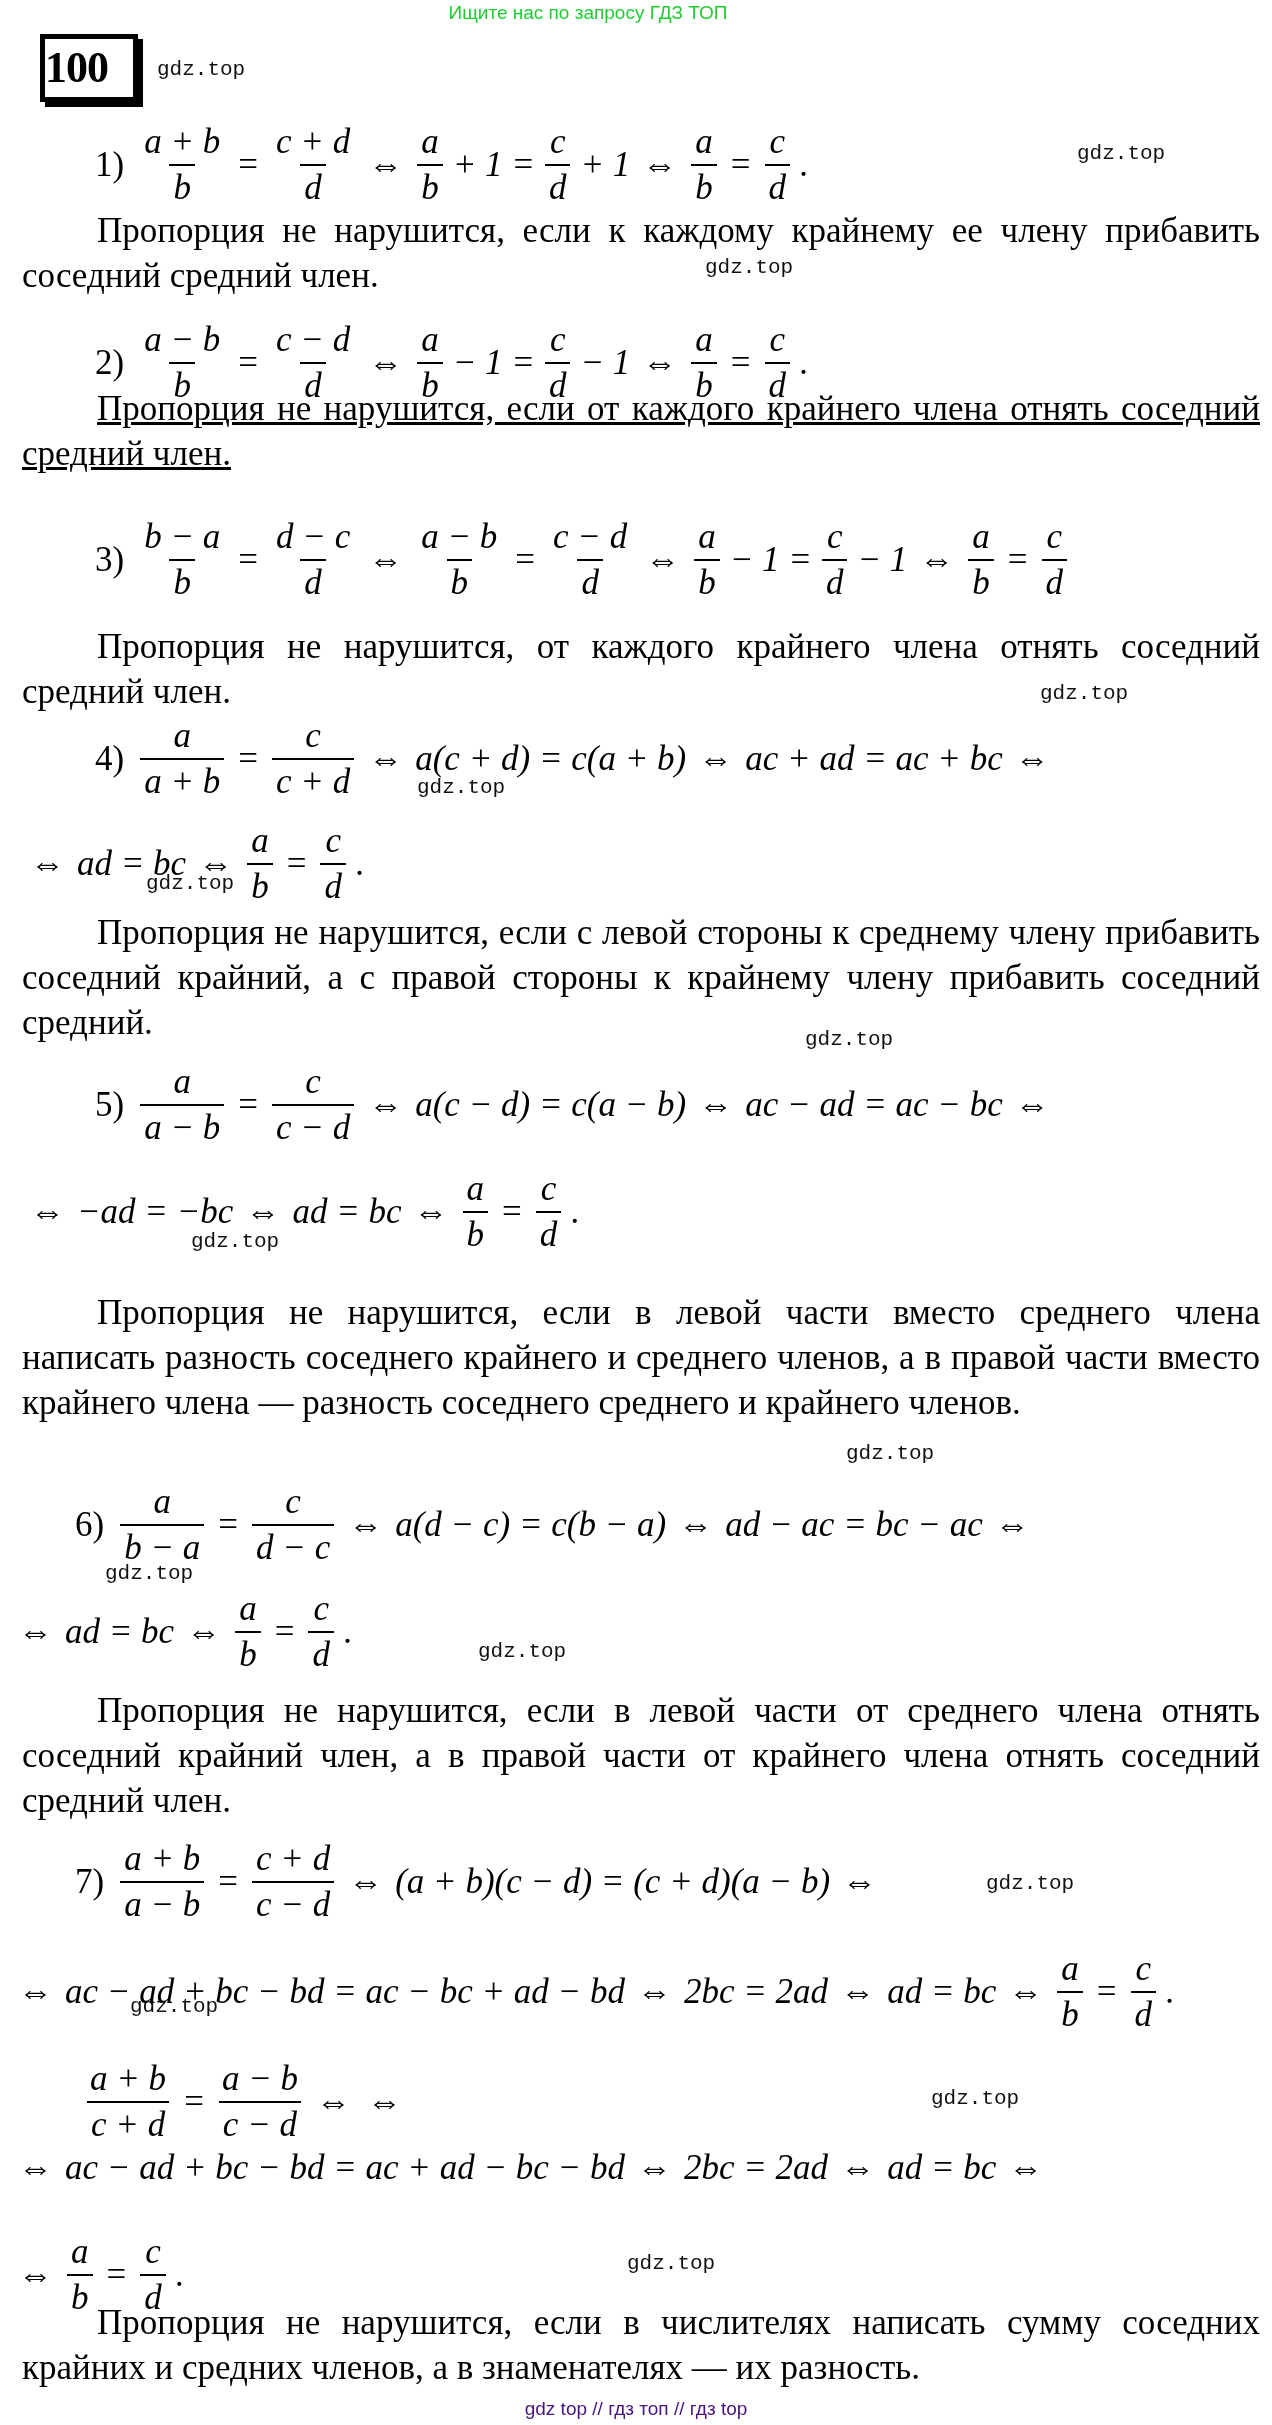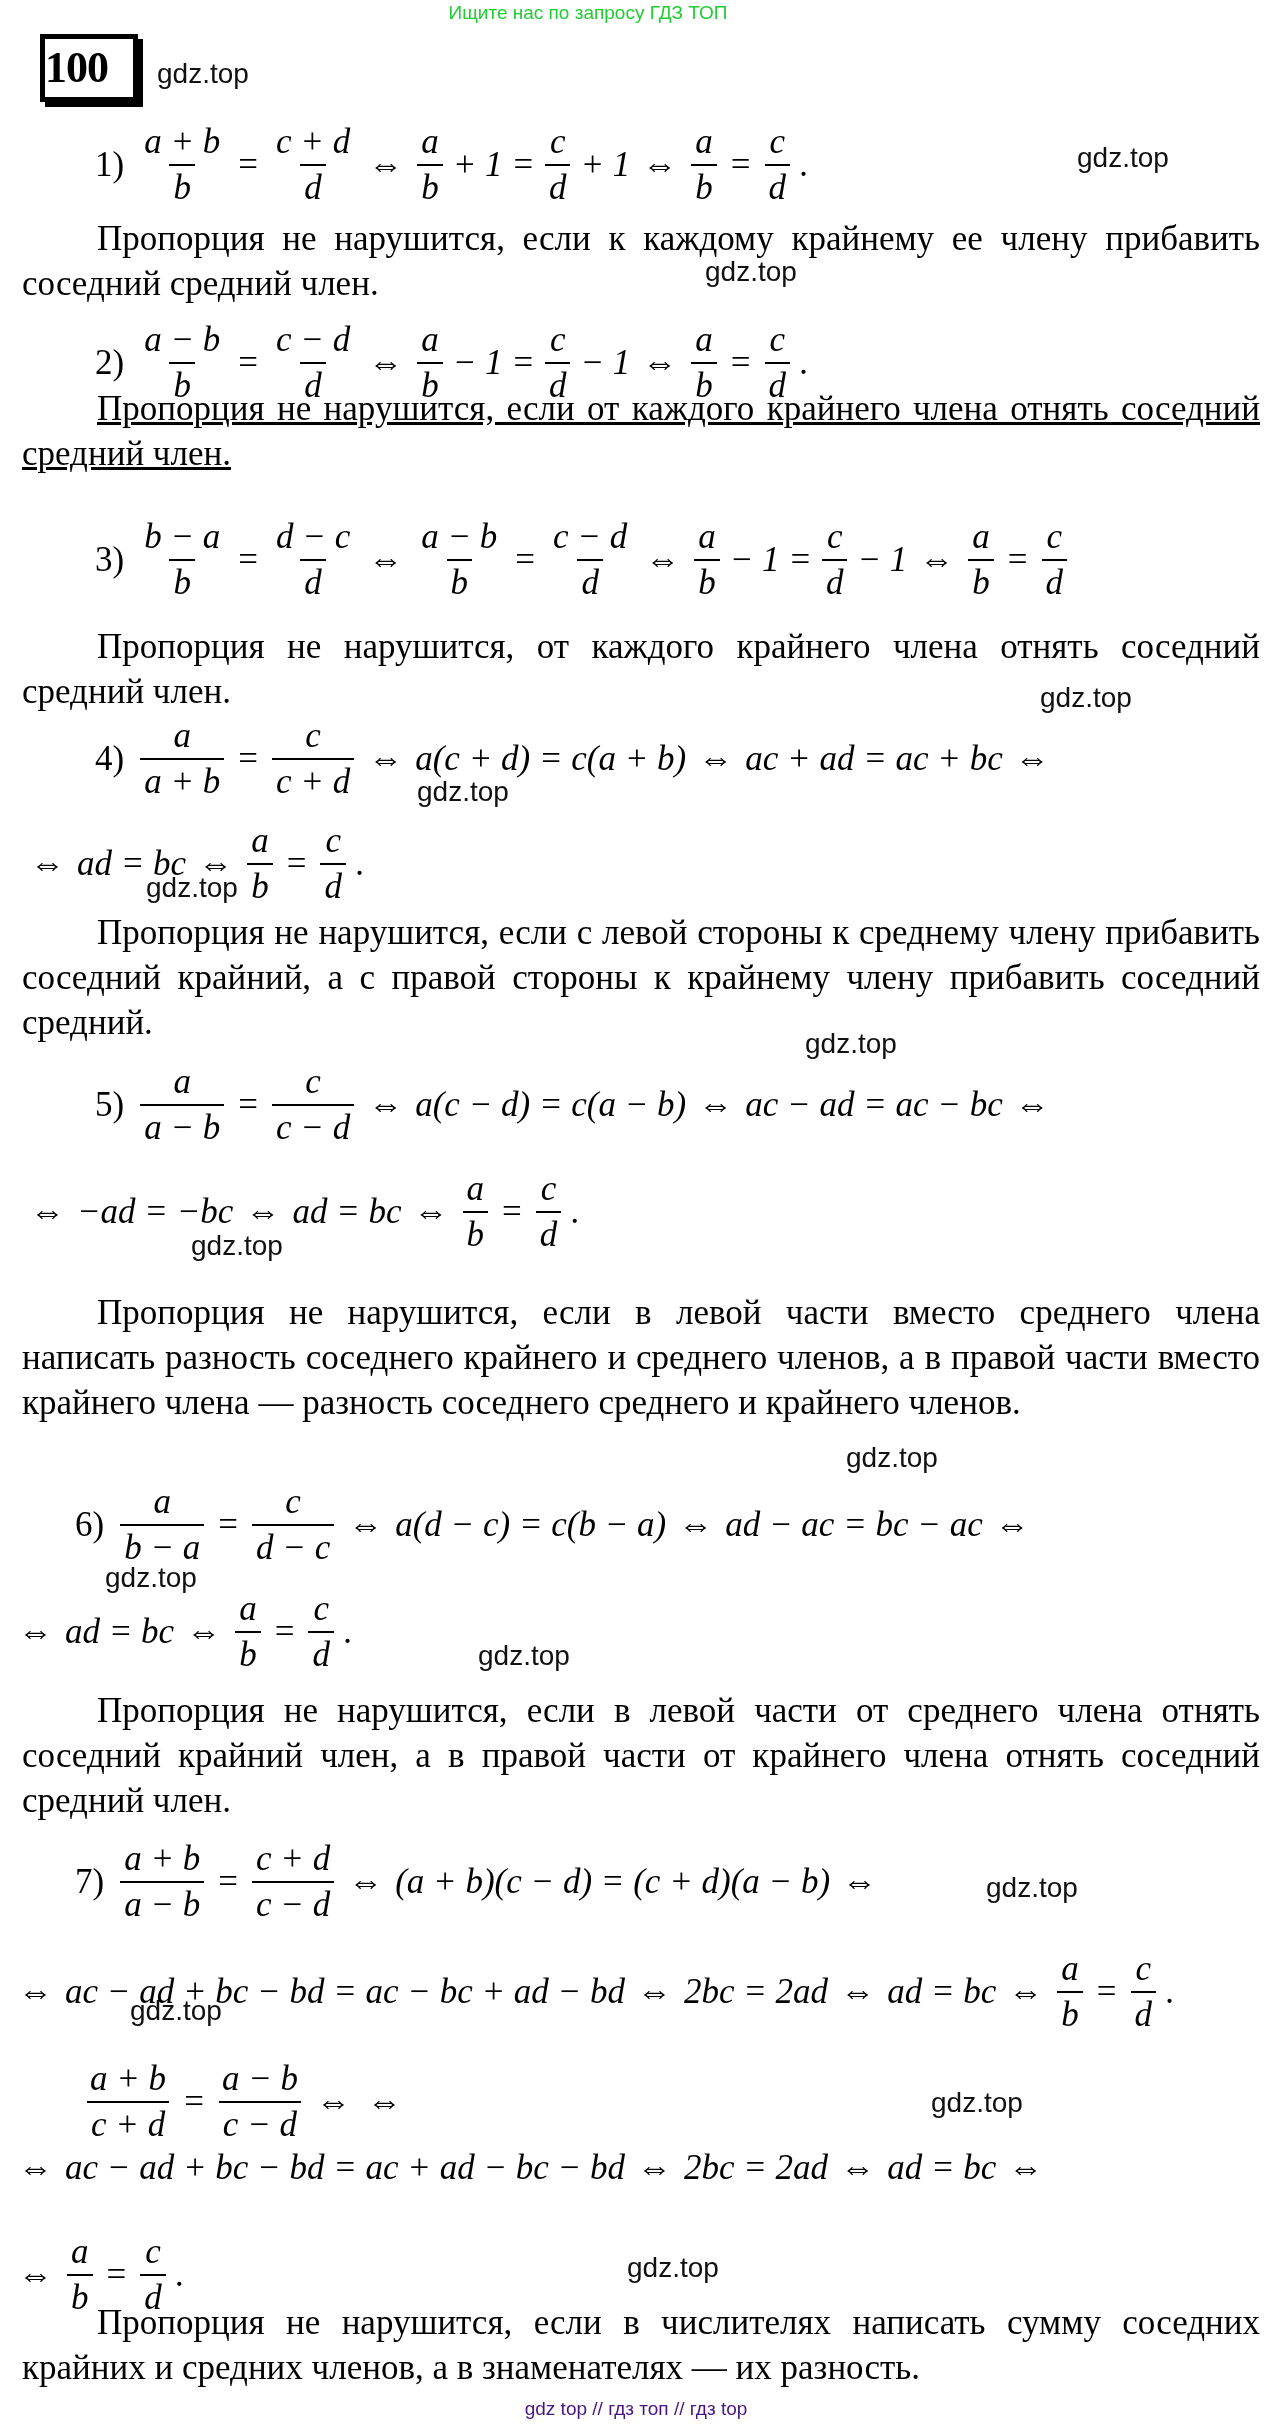--- a/index.html
+++ b/index.html
@@ -1,20 +1,20 @@
 <!DOCTYPE html>
 <html><head>
 <meta charset="utf-8">
 <style>
   html,body{margin:0;padding:0;background:#fff;}
   body{width:1272px;height:2425px;position:relative;overflow:hidden;font-family:"Liberation Serif","DejaVu Serif",serif;color:#000;}
   .abs{position:absolute;}
   .top-banner{left:0;width:1176px;top:0;text-align:center;font-family:"Liberation Sans",sans-serif;font-size:19px;color:#22cc33;line-height:26px;}
   .footer{left:0;width:1272px;top:2396px;text-align:center;font-family:"Liberation Sans",sans-serif;font-size:19px;color:#4a1580;line-height:26px;}
-  .wm{font-family:Liberation Sans, sans-serif;font-size:28px;color:#111;}
+  .wm{font-family:Liberation Mono, monospace;font-size:21px;color:#111;}
   .numbox{left:40px;top:34px;width:88px;height:58px;border:5px solid #000;box-shadow:5px 5px 0 #000;font-family:"Liberation Serif",serif;font-weight:bold;font-size:44px;line-height:58px;text-align:left;letter-spacing:-1px;}
   .para{left:22px;width:1238px;font-size:35px;line-height:45px;text-align:justify;text-align-last:left;}
   .para .ind{display:inline-block;width:75px;}
   .math{font-size:35px;white-space:nowrap;display:flex;align-items:center;font-style:italic;}
   .frac{display:inline-flex;flex-direction:column;align-items:center;margin:12px 6px;vertical-align:middle;}
   .frac .num{padding:0 4px;line-height:44px;}
   .frac .den{padding:0 4px;line-height:44px;border-top:2px solid #000;}
   .op{margin:0 8px;font-style:normal;}
   .lbl{font-style:normal;margin-right:10px;}
   .txt{font-style:italic;margin:0 4px;}
@@ -71,21 +71,21 @@
       <span class="num">a</span>
       <span class="den">b</span>
     </span>
     <span class="op">=</span>
     <span class="frac">
       <span class="num">c</span>
       <span class="den">d</span>
     </span>
     <span class="txt">.</span>
   </div>
-<div class="abs para" style="top:216px;"><span class="ind"></span><span>Пропорция не нарушится, если к каждому крайнему ее члену прибавить соседний средний член.</span></div>
+<div class="abs para" style="top:208px;"><span class="ind"></span><span>Пропорция не нарушится, если к каждому крайнему ее члену прибавить соседний средний член.</span></div>
 
 <div class="abs math" style="left:95px;top:306px;">
     <span class="lbl">2)</span>
     <span class="frac">
       <span class="num">a − b</span>
       <span class="den">b</span>
     </span>
     <span class="op">=</span>
     <span class="frac">
       <span class="num">c − d</span>

